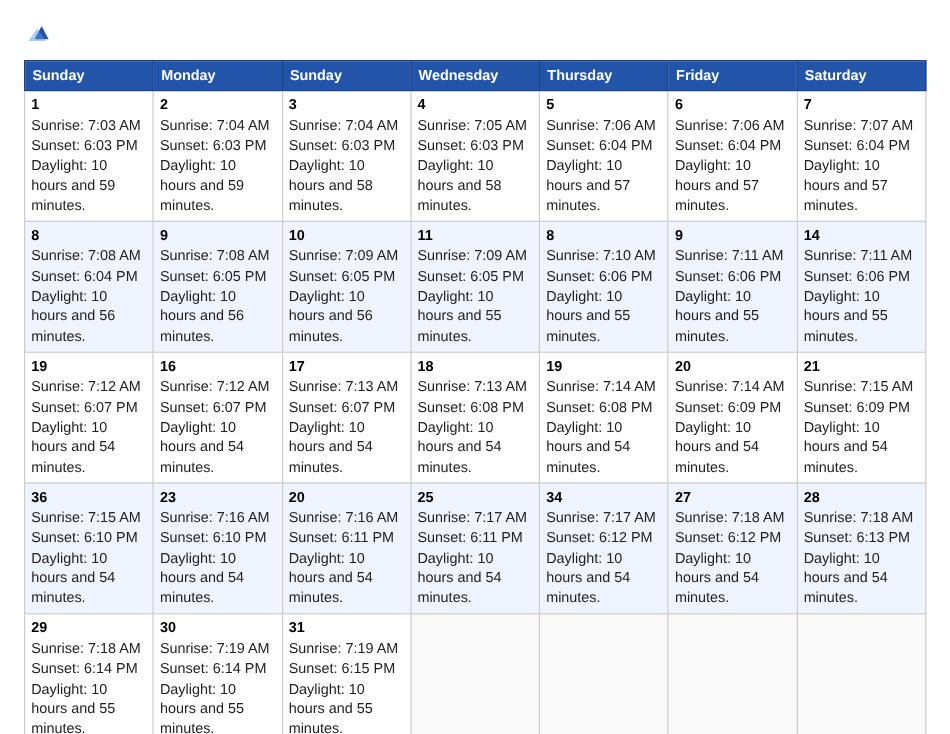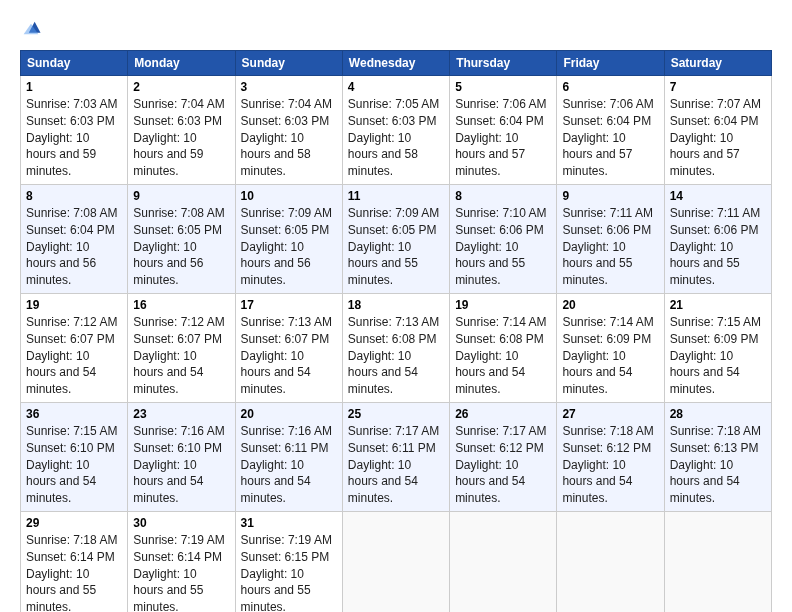--- a/index.html
+++ b/index.html
@@ -169,21 +169,21 @@
           <td><span class="day-num">18</span><span class="day-info">Sunrise: 7:13 AM<br>Sunset: 6:08 PM<br>Daylight: 10 hours and 54 minutes.</span></td>
           <td><span class="day-num">19</span><span class="day-info">Sunrise: 7:14 AM<br>Sunset: 6:08 PM<br>Daylight: 10 hours and 54 minutes.</span></td>
           <td><span class="day-num">20</span><span class="day-info">Sunrise: 7:14 AM<br>Sunset: 6:09 PM<br>Daylight: 10 hours and 54 minutes.</span></td>
           <td><span class="day-num">21</span><span class="day-info">Sunrise: 7:15 AM<br>Sunset: 6:09 PM<br>Daylight: 10 hours and 54 minutes.</span></td>
         </tr>
         <tr>
           <td><span class="day-num">36</span><span class="day-info">Sunrise: 7:15 AM<br>Sunset: 6:10 PM<br>Daylight: 10 hours and 54 minutes.</span></td>
           <td><span class="day-num">23</span><span class="day-info">Sunrise: 7:16 AM<br>Sunset: 6:10 PM<br>Daylight: 10 hours and 54 minutes.</span></td>
           <td><span class="day-num">20</span><span class="day-info">Sunrise: 7:16 AM<br>Sunset: 6:11 PM<br>Daylight: 10 hours and 54 minutes.</span></td>
           <td><span class="day-num">25</span><span class="day-info">Sunrise: 7:17 AM<br>Sunset: 6:11 PM<br>Daylight: 10 hours and 54 minutes.</span></td>
-          <td><span class="day-num">26</span><span class="day-info">Sunrise: 7:17 AM<br>Sunset: 6:12 PM<br>Daylight: 10 hours and 54 minutes.</span></td>
+          <td><span class="day-num">34</span><span class="day-info">Sunrise: 7:17 AM<br>Sunset: 6:12 PM<br>Daylight: 10 hours and 54 minutes.</span></td>
           <td><span class="day-num">27</span><span class="day-info">Sunrise: 7:18 AM<br>Sunset: 6:12 PM<br>Daylight: 10 hours and 54 minutes.</span></td>
           <td><span class="day-num">28</span><span class="day-info">Sunrise: 7:18 AM<br>Sunset: 6:13 PM<br>Daylight: 10 hours and 54 minutes.</span></td>
         </tr>
         <tr>
           <td><span class="day-num">29</span><span class="day-info">Sunrise: 7:18 AM<br>Sunset: 6:14 PM<br>Daylight: 10 hours and 55 minutes.</span></td>
           <td><span class="day-num">30</span><span class="day-info">Sunrise: 7:19 AM<br>Sunset: 6:14 PM<br>Daylight: 10 hours and 55 minutes.</span></td>
           <td><span class="day-num">31</span><span class="day-info">Sunrise: 7:19 AM<br>Sunset: 6:15 PM<br>Daylight: 10 hours and 55 minutes.</span></td>
           <td class="empty-cell"></td>
           <td class="empty-cell"></td>
           <td class="empty-cell"></td>

